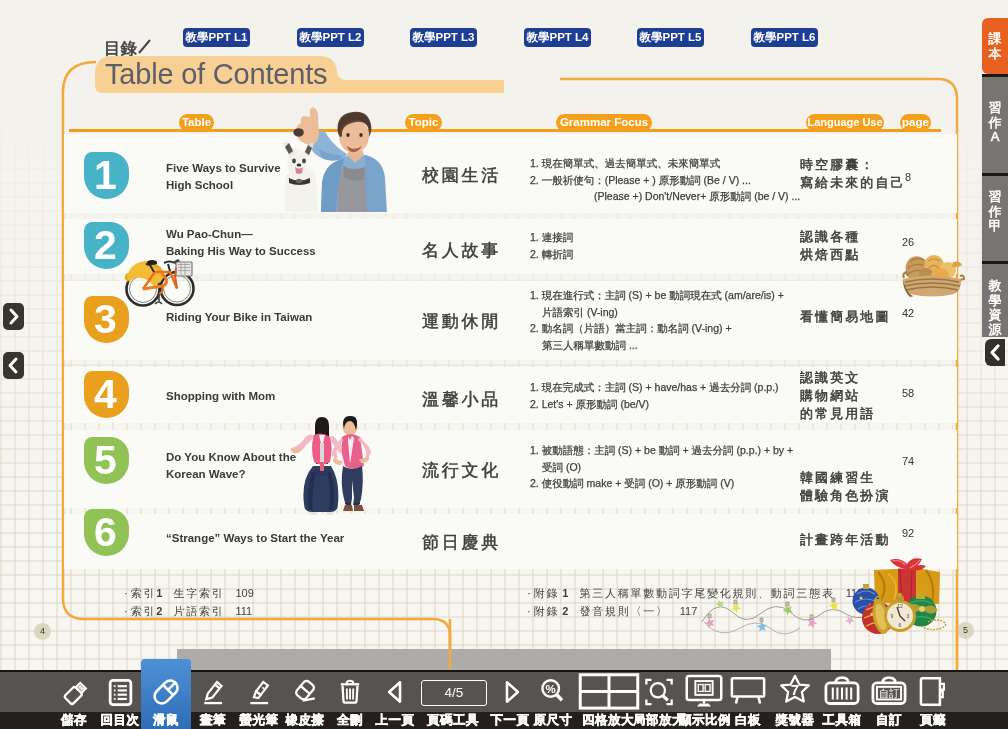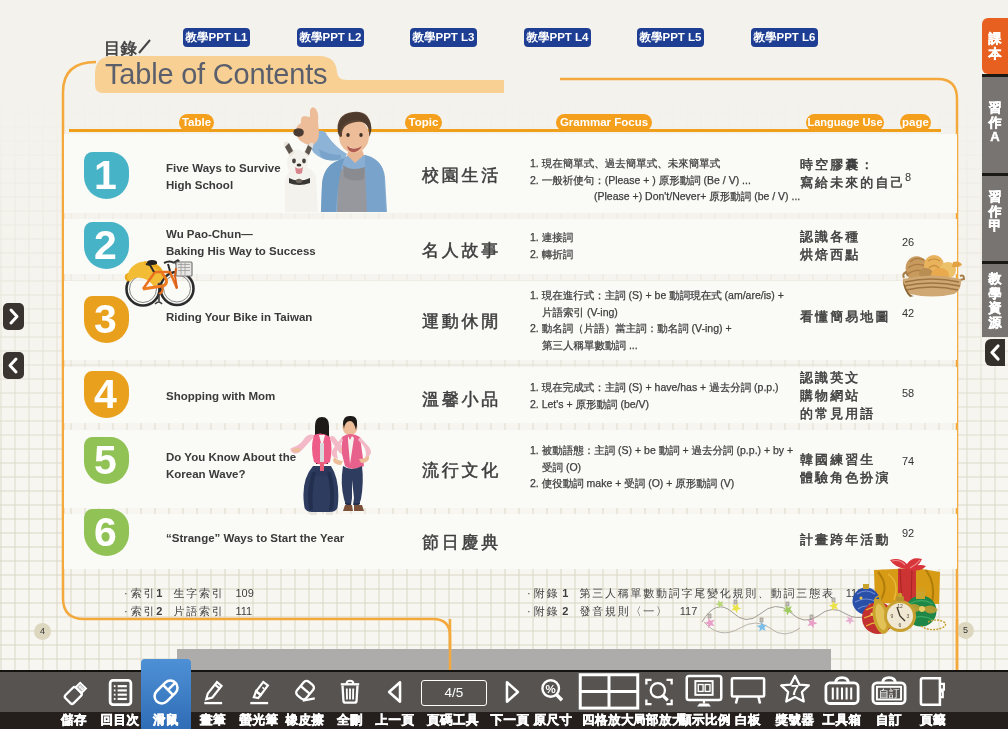--- a/index.html
+++ b/index.html
@@ -19,21 +19,21 @@
 .pg{font-size:11px;color:#333}
 .topic,.lang,.tab span,.tlabel{-webkit-text-stroke:.5px}
 .gram{-webkit-text-stroke:.25px}
 .badge{position:absolute;left:84px;width:45px;height:47px;border-radius:9px 20px 24px 24px;
  color:#fff;font-weight:bold;font-size:41px;text-align:center;line-height:46px;padding-right:2px;box-sizing:border-box}
 .hpill{position:absolute;top:114px;height:17px;background:#f5a01d;border-radius:9px;
  color:#fff;font-weight:bold;font-size:11.5px;text-align:center;line-height:17px;white-space:nowrap}
 .pptbtn{position:absolute;top:28px;width:67px;height:19px;background:#1d3e92;border-radius:4px;
  color:#fff;font-weight:bold;font-size:11.5px;text-align:center;line-height:19px}
 .tab{position:absolute;left:982px;width:26px;background:#777472;color:#fff;
- font-weight:bold;font-size:13px;text-align:center}
+ font-weight:normal;font-size:13px;text-align:center}
 .tab span{display:inline-block;width:14px;line-height:14.5px;letter-spacing:0}
 .tlabel{position:absolute;top:712px;height:17px;color:#fff;font-weight:bold;font-size:12.5px;letter-spacing:.5px;
  text-align:center;line-height:17px;white-space:nowrap}
 .ticon{position:absolute;top:674px;width:40px;height:36px;display:flex;align-items:center;justify-content:center}
 .ticon svg{transform:scale(1.15)}
 </style></head><body>
 <div id="stage">
 
 <svg class="abs" style="left:0;top:0" width="1008" height="729" viewBox="0 0 1008 729" fill="none">
  <path d="M96 62 C76 62 63 70 63 92 L63 598 Q63 619 84 619 L433 619 Q450 619 450 636 L450 670" stroke="#f3a93c" stroke-width="2.5"></path>
@@ -91,21 +91,21 @@
 <div class="abs lang cjk" style="left:800px;top:308px">看懂簡易地圖</div>
 <div class="abs pg" style="left:902px;top:307px">42</div>
 <div class="abs title" style="left:166px;top:388px">Shopping with Mom</div>
 <div class="abs gram" style="left:530px;top:379px">1. 現在完成式：主詞 (S) + have/has + 過去分詞 (p.p.)<br>2. Let's + 原形動詞 (be/V)</div>
 <div class="abs topic cjk" style="left:422px;top:388px">溫馨小品</div>
 <div class="abs lang cjk" style="left:800px;top:369px">認識英文<br>購物網站<br>的常見用語</div>
 <div class="abs pg" style="left:902px;top:387px">58</div>
 <div class="abs title" style="left:166px;top:449px">Do You Know About the<br>Korean Wave?</div>
 <div class="abs topic cjk" style="left:422px;top:459px">流行文化</div>
 <div class="abs gram" style="left:530px;top:442px">1. 被動語態：主詞 (S) + be 動詞 + 過去分詞 (p.p.) + by +<br><span style="padding-left:12px">受詞 (O)</span><br>2. 使役動詞 make + 受詞 (O) + 原形動詞 (V)</div>
-<div class="abs lang cjk" style="left:800px;top:451px">韓國練習生<br>體驗角色扮演</div>
+<div class="abs lang cjk" style="left:800px;top:469px">韓國練習生<br>體驗角色扮演</div>
 <div class="abs pg" style="left:902px;top:455px">74</div>
 <div class="abs title" style="left:166px;top:530px">“Strange” Ways to Start the Year</div>
 <div class="abs topic cjk" style="left:422px;top:531px">節日慶典</div>
 <div class="abs lang cjk" style="left:800px;top:531px">計畫跨年活動</div>
 <div class="abs pg" style="left:902px;top:527px">92</div>
 
 <div class="abs" style="left:124px;top:584px;font-size:11px;color:#3e3e3e;line-height:18px">·&nbsp;<span class="cjk">索引</span><b>1</b>　<span class="cjk">生字索引</span>　109<br>·&nbsp;<span class="cjk">索引</span><b>2</b>　<span class="cjk">片語索引</span>　111</div>
 <div class="abs" style="left:527px;top:584px;font-size:11px;color:#3e3e3e;line-height:18px">·&nbsp;<span class="cjk">附錄</span> <b>1</b>　<span class="cjk">第三人稱單數動詞字尾變化規則、動詞三態表</span>　112<br>·&nbsp;<span class="cjk">附錄</span> <b>2</b>　<span class="cjk">發音規則〈一〉</span>　117</div>
 
 <div class="abs" style="left:34px;top:623px;width:17px;height:17px;border-radius:50%;background:#ddd7c0;color:#333;font-size:9px;text-align:center;line-height:17px">4</div>
@@ -473,17 +473,17 @@
 <div class="tlabel" style="left:812px;width:60px">工具箱</div>
 <div class="tlabel" style="left:859px;width:60px">自訂</div>
 <div class="tlabel" style="left:903px;width:60px">頁籤</div>
 
 <div class="abs" style="left:982px;top:74px;width:26px;height:3px;background:#1b1916"></div>
 <div class="abs" style="left:982px;top:173px;width:26px;height:3px;background:#1b1916"></div>
 <div class="abs" style="left:982px;top:261px;width:26px;height:3px;background:#1b1916"></div>
 <div class="tab" style="top:18px;height:56px;background:#e8601f;border-radius:6px 0 0 6px"><span style="margin-top:14px">課本</span></div>
 <div class="tab" style="top:77px;height:96px"><span style="margin-top:24px">習作A</span></div>
 <div class="tab" style="top:176px;height:85px"><span style="margin-top:14px">習作甲</span></div>
-<div class="tab" style="top:264px;height:73px"><span style="margin-top:8px">教學資源</span></div>
+<div class="tab" style="top:264px;height:73px"><span style="margin-top:15px">教學資源</span></div>
 <div class="abs" style="left:985px;top:339px;width:20px;height:27px;background:#33302c;border-radius:6px 0 0 6px"><svg width="20" height="27">
         <path d="M13 7 L7 13.5 L13 20" stroke="#fff" stroke-width="3.2" fill="none" stroke-linecap="round" stroke-linejoin="round"></path>
       </svg></div>
 </div>
 
 </body></html>

